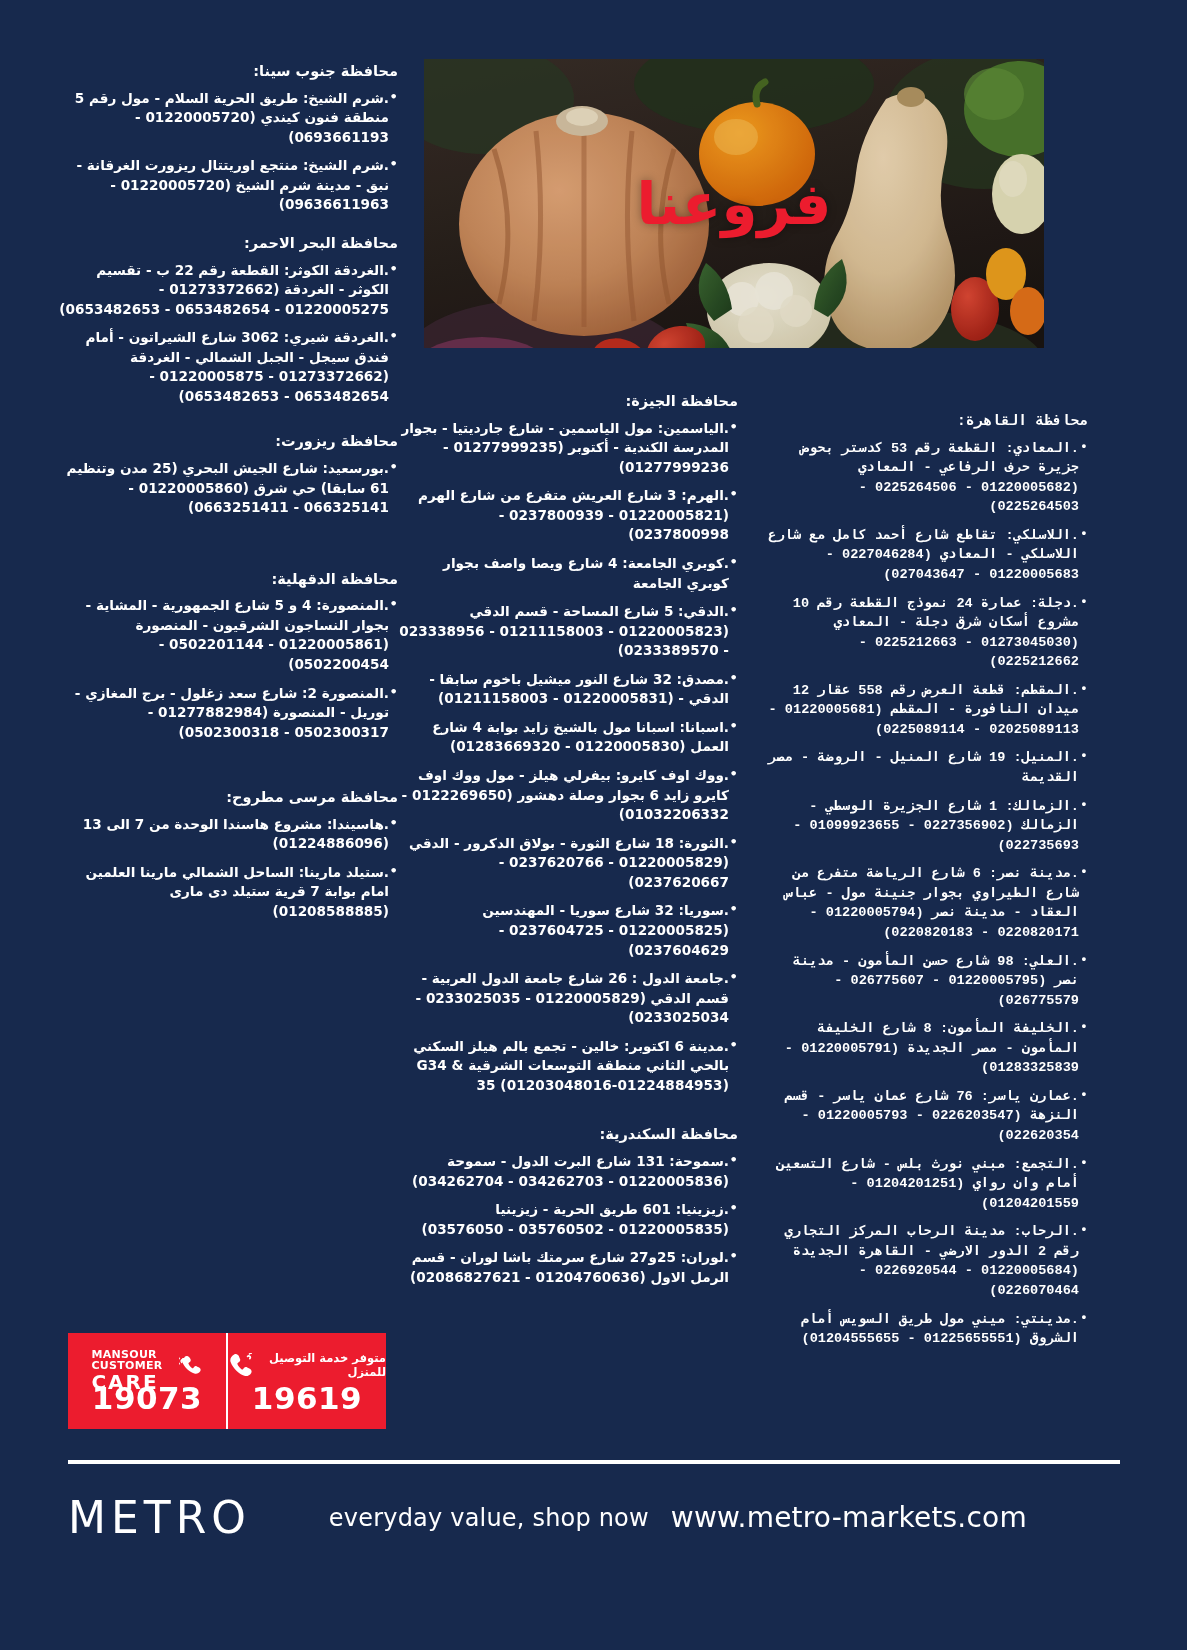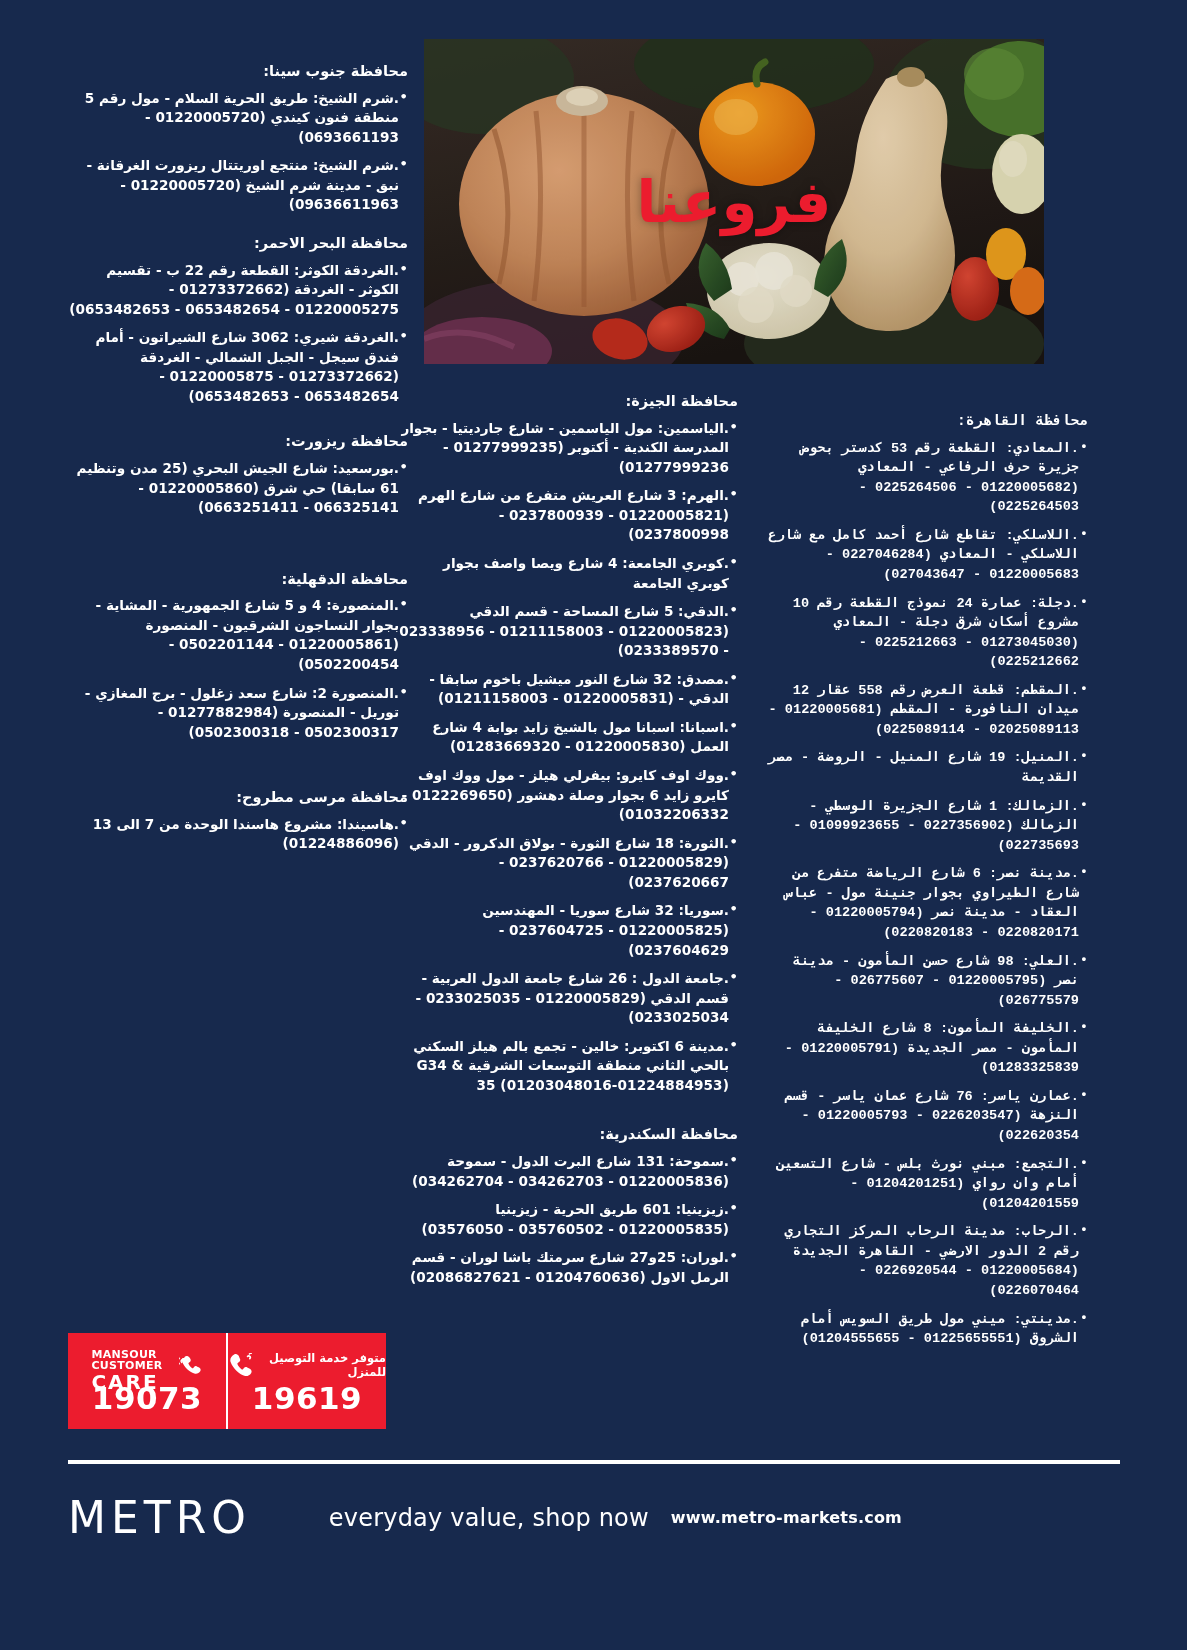--- a/index.html
+++ b/index.html
@@ -6,35 +6,35 @@
   body{
     width:1187px;height:1650px;
     background:#17294d;
     font-family:"DejaVu Sans","Liberation Sans",sans-serif;
     color:#ffffff;
     overflow:hidden;
     position:relative;
   }
   
   .hero{
-    position:absolute;left:424px;top:39px;width:620px;height:325px;
+    position:absolute;left:424px;top:59px;width:620px;height:289px;
     overflow:hidden;background:#2b2320;
   }
   .hero-caption{
     position:absolute;left:0;top:0;width:100%;height:100%;
     display:flex;align-items:center;justify-content:center;
     font-size:58px;font-weight:bold;color:#ec1c2e;
     text-shadow:0 0 10px rgba(0,0,0,.35);
     letter-spacing:1px;
   }
   
   .col{position:absolute;text-align:right;direction:rtl;}
   .col-right{left:762px;top:412px;width:326px;font-family:Liberation Mono, monospace;}
   .col-mid{left:398px;top:392px;width:340px;}
-  .col-left{left:68px;top:62px;width:340px;}
+  .col-left{left:58px;top:62px;width:340px;}
   .gov-title{
     font-size:14.5px;font-weight:bold;color:#ffffff;
     margin:0 0 7px 0;line-height:1.35;letter-spacing:.2px;
   }
   .gov-block{margin-bottom:19px;}
   .branch{
     font-size:13.6px;font-weight:bold;line-height:1.44;
     margin:0 0 9px 0;color:#ffffff;letter-spacing:.1px;
     position:relative;padding-right:9px;
   }
@@ -82,21 +82,21 @@
   .metro-logo{
     font-size:44px;font-weight:400;letter-spacing:5px;color:#ffffff;
     font-family:"DejaVu Sans","Liberation Sans",sans-serif;
     line-height:1;
   }
   .tagline{
     margin-left:78px;font-size:24px;color:#ffffff;line-height:1;
     letter-spacing:.2px;
   }
   .siteurl{
-    margin-left:22px;font-size:16px;font-weight:bold;color:#ffffff;
+    margin-left:22px;font-size:28px;font-weight:normal;color:#ffffff;
     line-height:1;letter-spacing:.2px;
   }
 </style>
 </head>
 <body>
 
 <div class="hero">
   <svg width="620" height="325" viewBox="0 0 620 325" style="position:absolute;left:0;top:0;">
     <defs>
       <radialGradient id="pumpA" cx="40%" cy="35%" r="72%">
@@ -203,20 +203,21 @@
 
   <div class="gov-block" style="margin-top:52px;">
     <div class="gov-title">محافظة الدقهلية:</div>
     <p class="branch">.المنصورة: 4 و 5 شارع الجمهورية - المشاية - بجوار النساجون الشرقيون - المنصورة (01220005861 - 0502201144 - 0502200454)</p>
     <p class="branch">.المنصورة 2: شارع سعد زغلول - برج المغازي - توريل - المنصورة (01277882984 - 0502300317 - 0502300318)</p>
   </div>
 
   <div class="gov-block" style="margin-top:46px;">
     <div class="gov-title">محافظة مرسى مطروح:</div>
     <p class="branch">.هاسيندا: مشروع هاسندا الوحدة من 7 الى 13 (01224886096)</p>
+    <p class="branch">.ستيلد مارينا: الساحل الشمالي مارينا العلمين امام بوابة 7 قرية ستيلد دى مارى (01208588885)</p>
   </div>
 
 </div>
 
 <div class="col col-mid">
 
   <div class="gov-block">
     <div class="gov-title">محافظة الجيزة:</div>
     <p class="branch">.الياسمين: مول الياسمين - شارع جارديتيا - بجوار المدرسة الكندية - أكتوبر (01277999235 - 01277999236)</p>
     <p class="branch">.الهرم: 3 شارع العريش متفرع من شارع الهرم (01220005821 - 0237800939 - 0237800998)</p>

